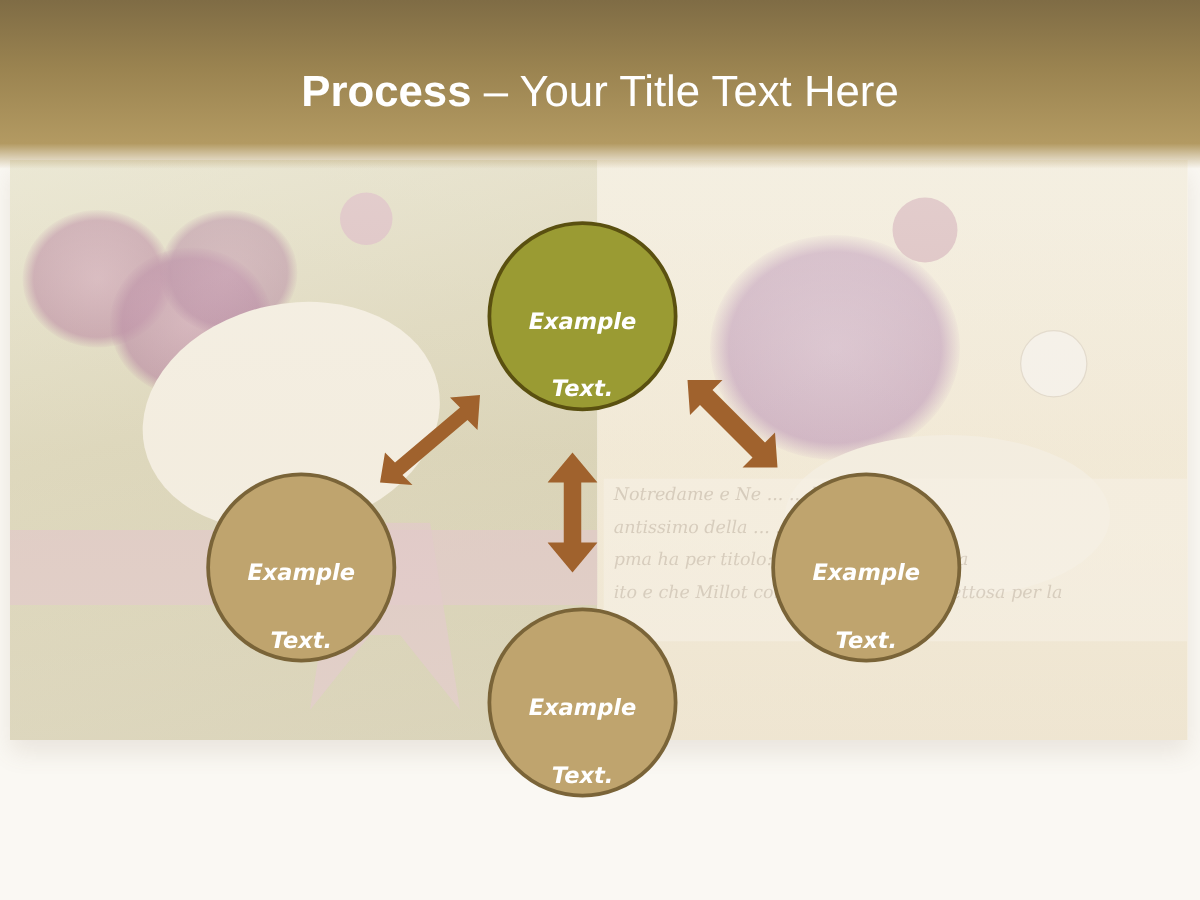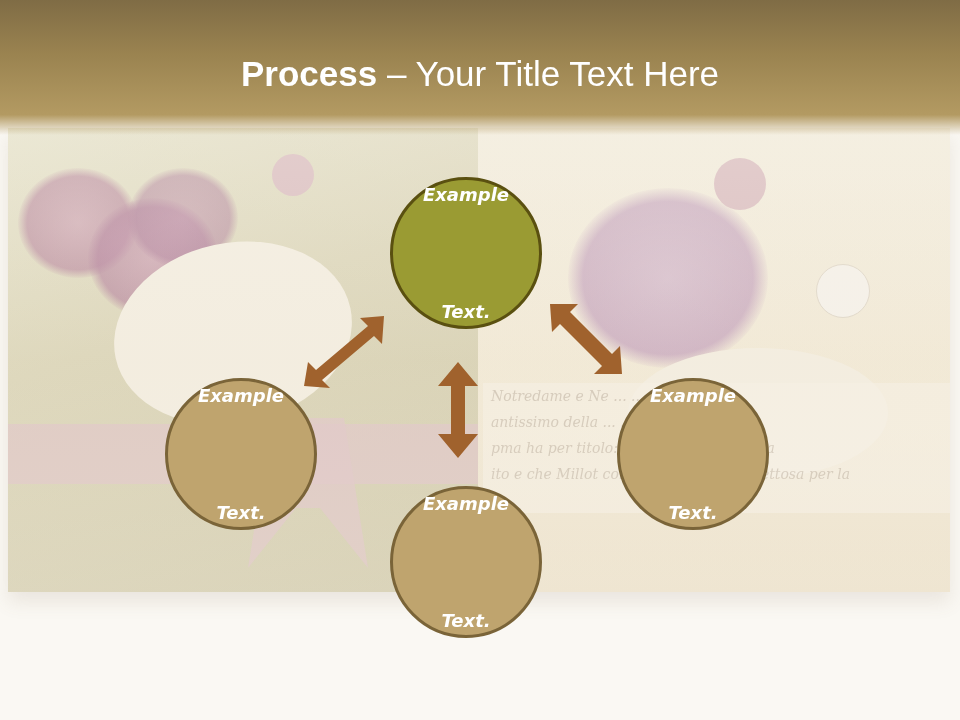--- a/index.html
+++ b/index.html
@@ -10,21 +10,21 @@
   .collage{position:absolute;left:8px;top:128px;width:942px;height:464px;z-index:1;box-shadow:0 10px 18px rgba(120,100,70,0.12);}
   .panel-left{position:absolute;left:0;top:0;width:470px;height:464px;background:linear-gradient(160deg,#e3dfc4 0%,#d9d2b3 40%,#cfc7a6 100%);}
   .panel-right{position:absolute;left:470px;top:0;width:472px;height:464px;background:linear-gradient(180deg,#f1ead8 0%,#f0e6d0 60%,#ebdfc6 100%);}
   .fade{position:absolute;left:0;top:0;width:942px;height:464px;background:linear-gradient(rgba(250,248,243,0.35),rgba(250,248,243,0.15) 50%,rgba(250,248,243,0.25));}
   .flower{position:absolute;border-radius:50%;}
   .oval{position:absolute;border-radius:50%;background:#f2ebdc;}
   .ribbon{position:absolute;background:#dcc0c0;opacity:.75;}
   .button-deco{position:absolute;border-radius:50%;background:#d7b7b9;}
   .script{position:absolute;left:475px;top:255px;width:467px;height:130px;background:rgba(245,239,225,0.6);}
   .script span{display:block;font-family:"DejaVu Serif",serif;font-style:italic;color:rgba(140,120,100,0.35);font-size:14px;line-height:26px;padding-left:8px;white-space:nowrap;}
-  .circle{position:absolute;width:152px;height:152px;border-radius:50%;box-sizing:border-box;display:flex;flex-direction:column;align-items:center;justify-content:space-between;color:#fff;font-family:"DejaVu Sans",sans-serif;font-style:italic;font-weight:bold;font-size:18px;line-height:29px;z-index:5;}
+  .circle{position:absolute;width:152px;height:152px;border-radius:50%;box-sizing:border-box;display:flex;flex-direction:column;align-items:center;justify-content:flex-end;color:#fff;font-family:"DejaVu Sans",sans-serif;font-style:italic;font-weight:bold;font-size:18px;line-height:29px;z-index:5;gap:25px;}
   .c-top{left:390px;top:177px;background:#9a9b33;border:3px solid #5a5010;}
   .c-side{background:#bfa46e;border:3px solid #7a6438;}
   .c-left{left:165px;top:378px;}
   .c-right{left:617px;top:378px;}
   .c-bottom{left:390px;top:486px;}
   .arrow{position:absolute;z-index:5;}
 </style>
 </head>
 <body>
 

